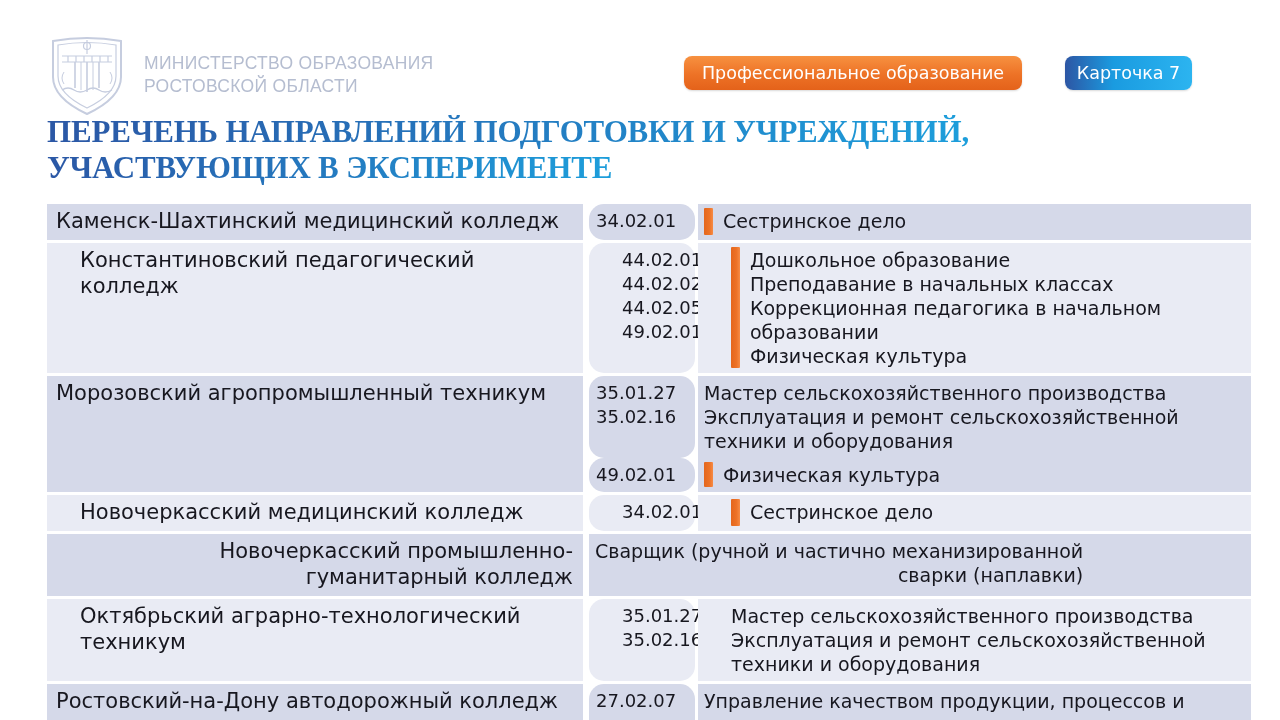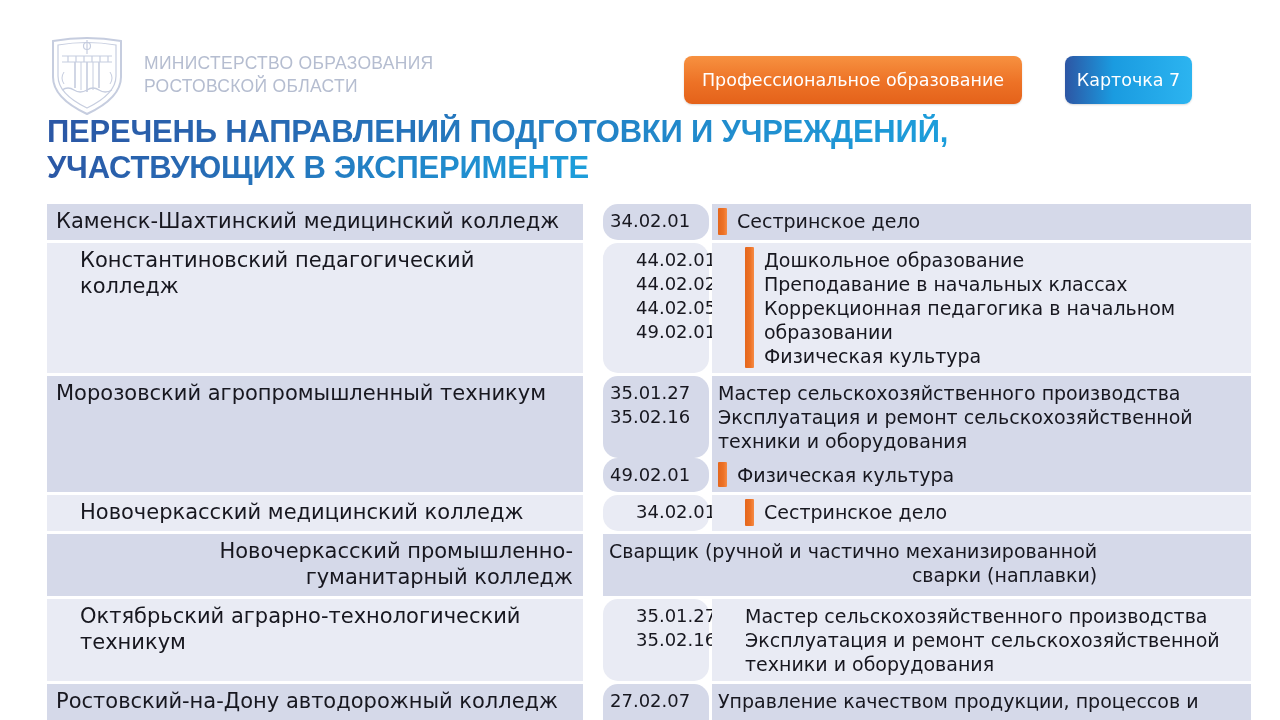--- a/index.html
+++ b/index.html
@@ -4,44 +4,44 @@
 <style>
   html,body{margin:0;padding:0;background:#ffffff;}
   .slide{position:relative;width:1280px;height:720px;background:#fff;overflow:hidden;
          font-family:"DejaVu Sans","Liberation Sans",sans-serif;}
 
   
   .logo{position:absolute;left:48px;top:32px;width:78px;height:86px;}
   .ministry{position:absolute;left:136px;top:52px;font-size:17.5px;line-height:1.34;
             color:var(--muted);letter-spacing:.3px;white-space:pre-line;
             font-family:"Liberation Sans",sans-serif;margin-left:8px;}
-  .badge{position:absolute;top:56px;height:48px;border-radius:8px;display:flex;
+  .badge{position:absolute;top:56px;height:34px;border-radius:8px;display:flex;
          align-items:center;justify-content:center;color:#fff;font-size:17.5px;
          font-family:"DejaVu Sans",sans-serif;cursor:pointer;box-sizing:border-box;}
   .badge-orange{left:684px;width:338px;
       background:linear-gradient(180deg,#f79140 0%,var(--accent-orange) 55%,#e4621a 100%);
       box-shadow:0 1px 2px rgba(0,0,0,.15);}
   .badge-blue{left:1065px;width:127px;
       background:linear-gradient(90deg,#2d56a4 0%,#1a9be0 38%,#2cb4f0 100%);
       box-shadow:0 1px 2px rgba(0,0,0,.15);}
 
   
   .title{position:absolute;left:47px;top:114px;font-weight:bold;font-size:31px;
          line-height:36px;letter-spacing:-.2px;font-family:"Liberation Sans",sans-serif;}
-  .tline{display:block;width:max-content;color:var(--title-from);}
+  .tline{display:block;width:max-content;color:var(--title-from);font-family:Liberation Serif, serif;}
   @supports (-webkit-background-clip:text){
     .tline{background:linear-gradient(90deg,var(--title-from) 0%,var(--title-to) 100%);
            -webkit-background-clip:text;background-clip:text;color:transparent;}
   }
 
   
   .ptable{position:absolute;left:47px;top:204px;width:1204px;display:flex;
           flex-direction:column;gap:3px;border-bottom:2px solid #b9c3dc;
           color:var(--ink);}
-  .row{display:flex;gap:20px;}
+  .row{display:flex;gap:6px;}
   .row:nth-child(5){min-height:60px;text-align:right;}
   .row.dark  .bgcell{background:var(--row-dark);}
   .row.light .bgcell{background:var(--row-light);padding-left:33px;}
   .inst{width:536px;box-sizing:border-box;padding:4px 10px 6px 9px;font-size:21px;
         line-height:26px;white-space:pre-line;flex-shrink:0;}
   .right{flex:1;display:flex;flex-direction:column;}
   .group{display:flex;gap:3px;}
   .group:last-child{flex:1;}
   .gcodes{width:106px;box-sizing:border-box;padding:5px 4px 5px 7px;font-size:18px;
           line-height:24px;flex-shrink:0;border-radius:15px;}

